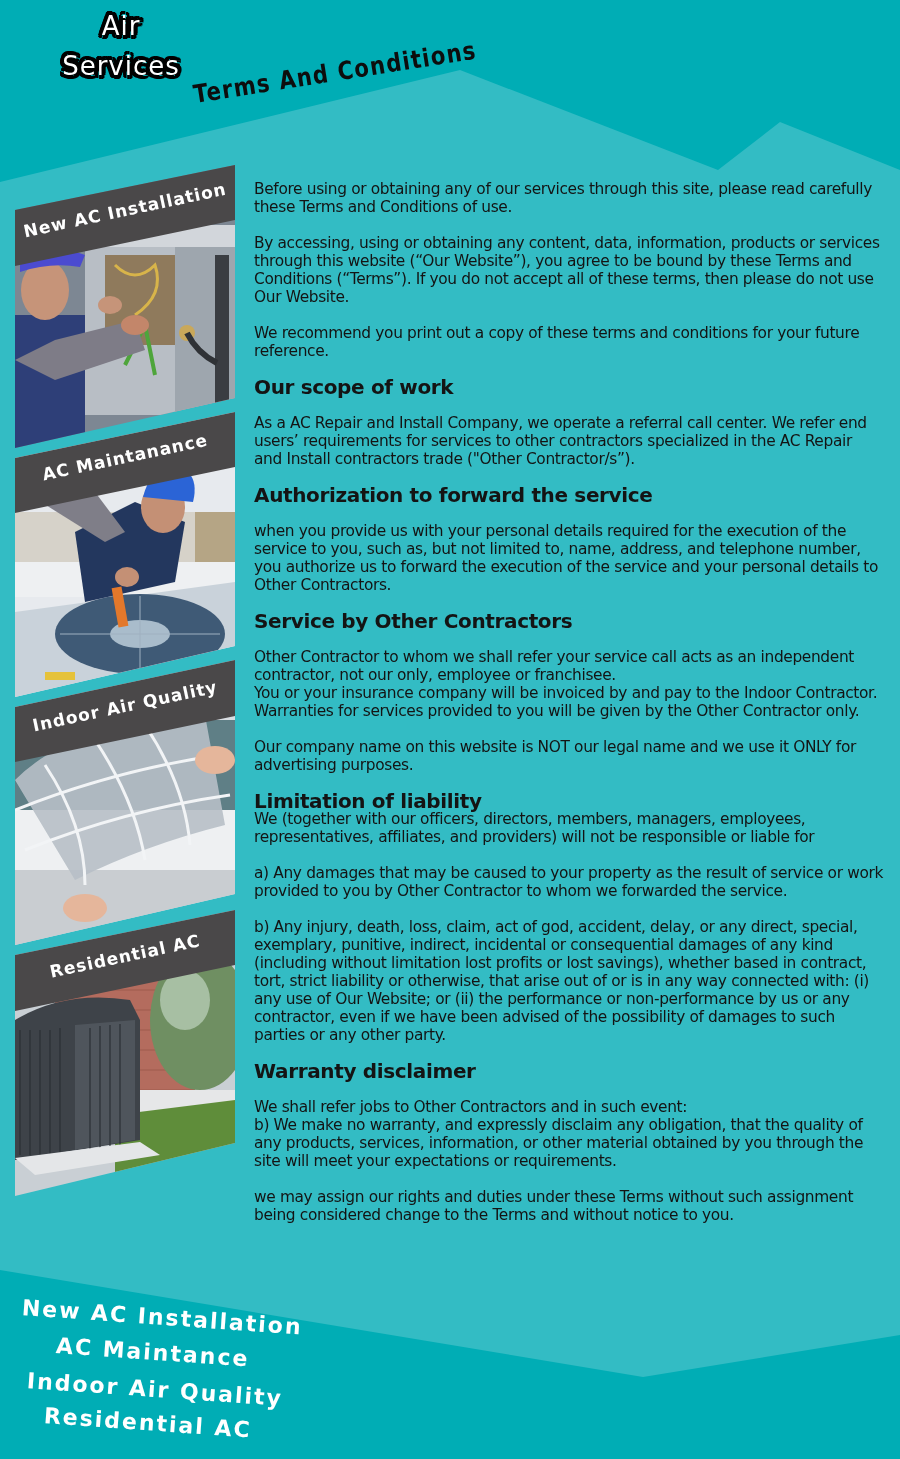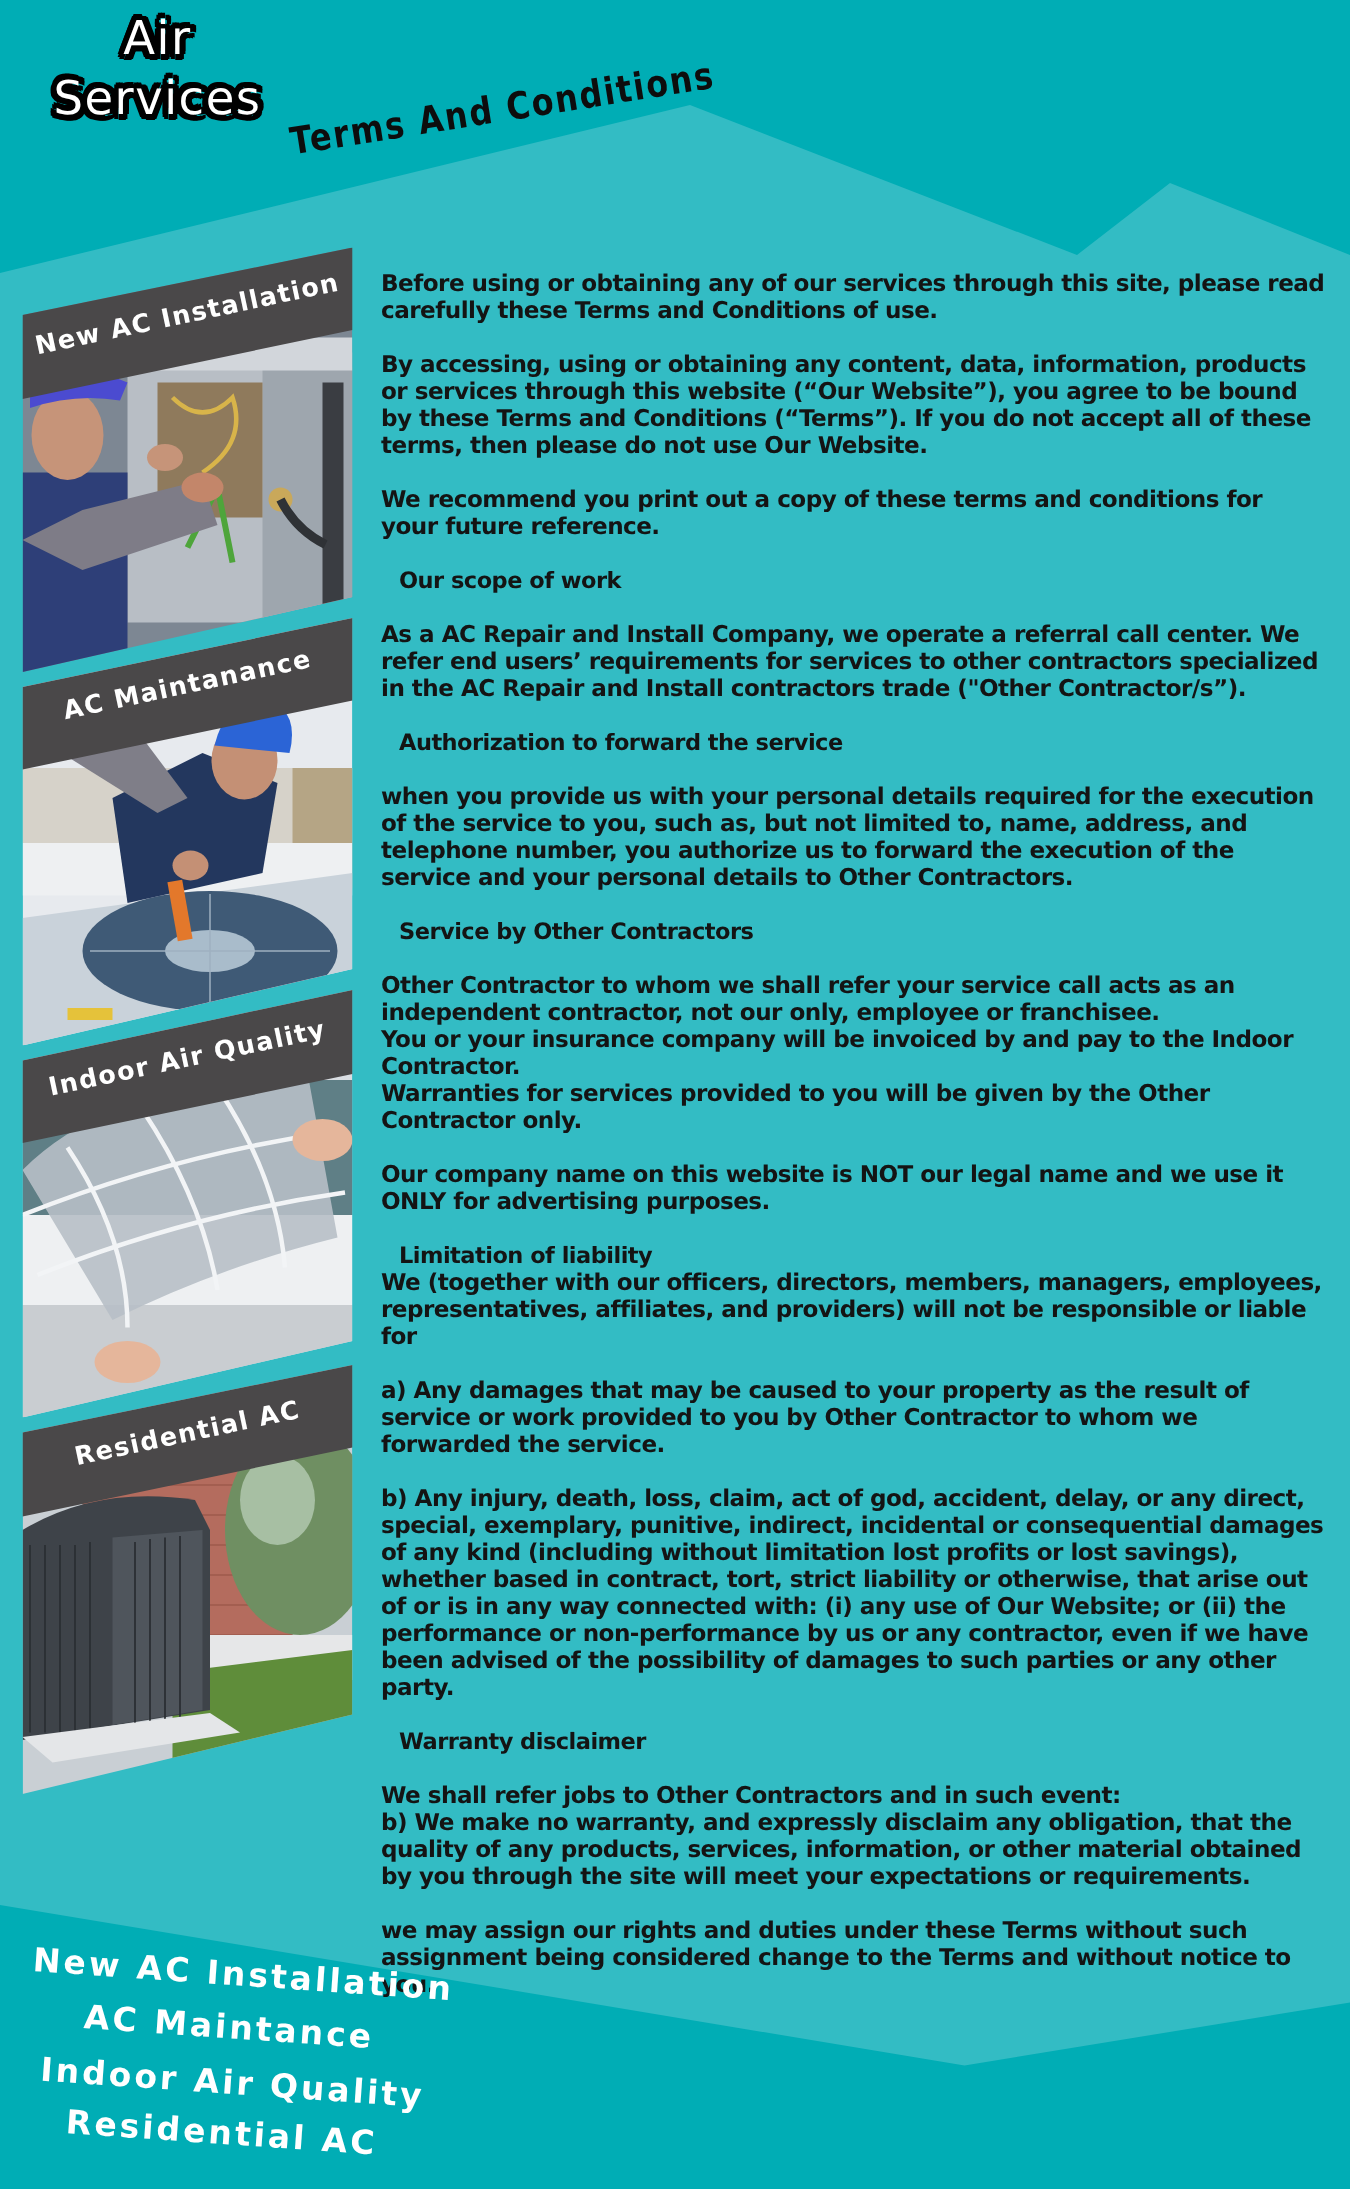--- a/index.html
+++ b/index.html
@@ -7,24 +7,24 @@
   body {
     position: relative;
     background: #00adb5;
     font-family: "DejaVu Sans", "Liberation Sans", sans-serif;
     color: #111;
   }
   .bg-svg { position: absolute; left: 0; top: 0; width: 900px; height: 1459px; z-index: 0; }
 
   
   .logo {
-    position: absolute; left: 0; top: 6px; width: 210px; z-index: 3;
+    position: absolute; left: 16px; top: 6px; width: 210px; z-index: 3;
     text-align: center;
     font-family: "DejaVu Sans", sans-serif;
-    font-size: 31px; line-height: 40px; color: #fff;
+    font-size: 26px; line-height: 40px; color: #fff;
     letter-spacing: 1px;
     text-shadow:
       -3px -3px 0 #000, 3px -3px 0 #000, -3px 3px 0 #000, 3px 3px 0 #000,
       0 -4px 0 #000, 0 4px 0 #000, -4px 0 0 #000, 4px 0 0 #000,
       -2px -4px 0 #000, 2px 4px 0 #000, 4px -2px 0 #000, -4px 2px 0 #000;
   }
   .logo div { display: block; }
 
   .page-title {
     position: absolute; left: 196px; top: 80px; z-index: 3;
@@ -47,22 +47,22 @@
     transform: rotate(-12deg);
   }
 
   
   .content {
     position: absolute; left: 254px; top: 180px; width: 630px; z-index: 2;
     font-family: "DejaVu Sans", sans-serif;
     font-size: 15.4px; line-height: 18px; color: #141414;
     letter-spacing: -0.35px;
   }
-  .content p { margin: 0 0 18px 0; white-space: normal; font-weight: bold; }
-  .content h3 { font-size: 15px; font-weight: bold; margin: 0 0 18px 12px; line-height: 18px; }
+  .content p { margin: 0 0 18px 0; white-space: normal; }
+  .content h3 { font-size: 20px; font-weight: bold; margin: 0 0 18px 0; line-height: 18px; }
   .content h3.tight { margin-bottom: 0; }
   .content .line { display: block; }
 
   
   .footer-list {
     position: absolute; left: 20px; top: 1295px; width: 260px; z-index: 2;
     color: #fff; font-family: "DejaVu Sans", sans-serif; font-weight: bold;
     font-size: 22px; letter-spacing: 2px;
   }
   .footer-item { position: absolute; white-space: nowrap; transform-origin: left center; }

